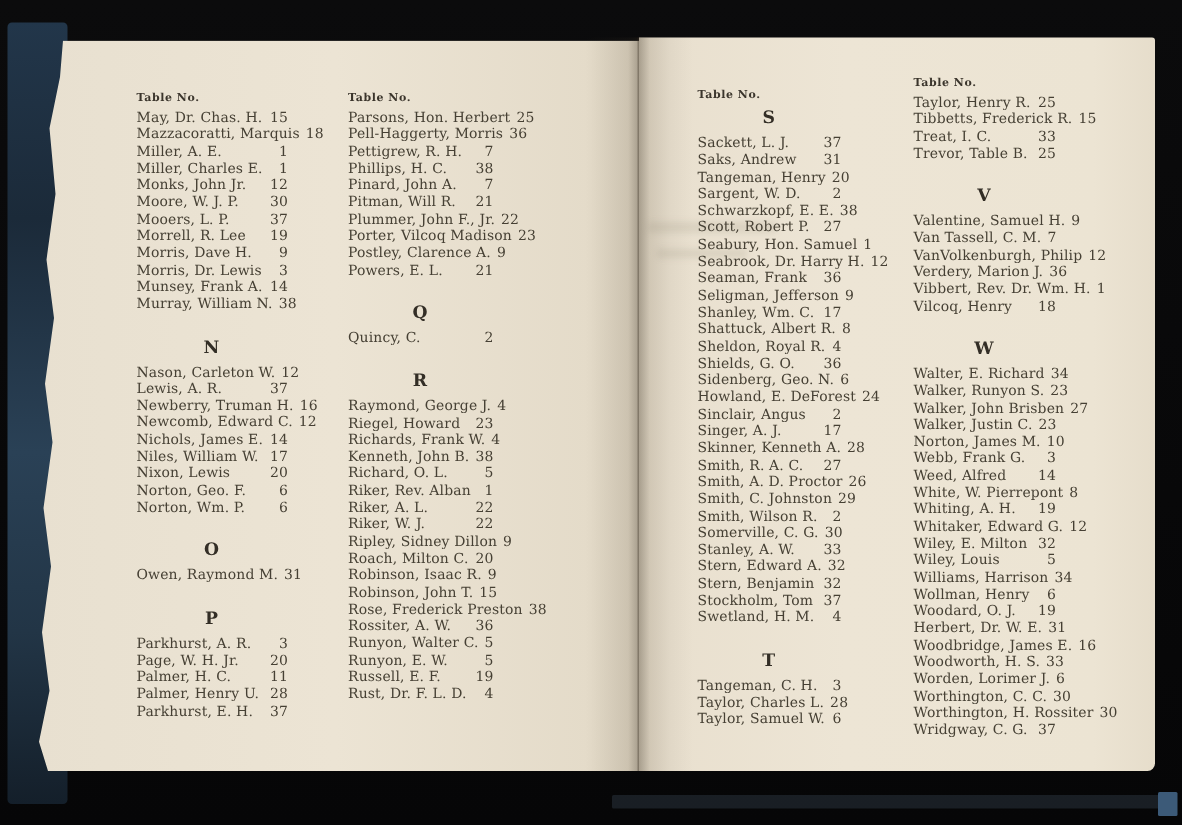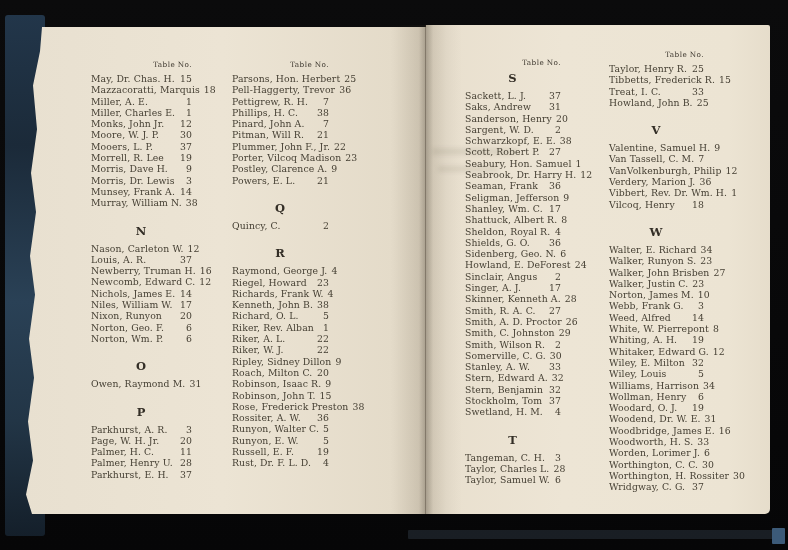--- a/index.html
+++ b/index.html
@@ -30,21 +30,21 @@
   
   .gutter{
     position:absolute;left:390px;top:25px;width:72px;height:489px;pointer-events:none;
     background:linear-gradient(90deg,rgba(70,60,45,0) 0%,rgba(70,60,45,.10) 40%,rgba(48,40,28,.30) 50%,rgba(70,60,45,.10) 60%,rgba(70,60,45,0) 100%);
   }
   .crease{position:absolute;left:425px;top:25px;width:1px;height:489px;background:rgba(60,50,38,.35);}
   .ghost{position:absolute;background:rgba(130,118,98,.15);filter:blur(2px);border-radius:2px;}
 
   
   .col{position:absolute;color:#464034;font-size:9.3px;letter-spacing:.1px;}
-  .tno{font-size:7.3px;font-weight:normal;text-align:right;letter-spacing:.4px;color:#3b352c;margin-bottom:4px;white-space:nowrap;}
+  .tno{font-size:7.3px;font-weight:bold;text-align:left;letter-spacing:.4px;color:#3b352c;margin-bottom:4px;white-space:nowrap;}
   .letter{text-align:center;font-weight:bold;font-size:11.5px;color:#332e26;margin:15px 0 5px 0;letter-spacing:1px;}
   .tno + .section .letter{margin-top:2px;}
   .row{display:flex;justify-content:space-between;align-items:baseline;height:11.3px;line-height:11.3px;white-space:nowrap;}
   .nm{overflow:visible;}
   .no{margin-left:4px;text-align:right;}
 </style>
 </head>
 <body>
 
 <div class="scene">
@@ -111,41 +111,41 @@
           <span class="no">38</span>
         </div>
       </div>
       <div class="section">
         <div class="letter">N</div>
         <div class="row">
           <span class="nm">Nason, Carleton W.</span>
           <span class="no">12</span>
         </div>
         <div class="row">
-          <span class="nm">Louis, A. R.</span>
+          <span class="nm">Lewis, A. R.</span>
           <span class="no">37</span>
         </div>
         <div class="row">
           <span class="nm">Newberry, Truman H.</span>
           <span class="no">16</span>
         </div>
         <div class="row">
           <span class="nm">Newcomb, Edward C.</span>
           <span class="no">12</span>
         </div>
         <div class="row">
           <span class="nm">Nichols, James E.</span>
           <span class="no">14</span>
         </div>
         <div class="row">
           <span class="nm">Niles, William W.</span>
           <span class="no">17</span>
         </div>
         <div class="row">
-          <span class="nm">Nixon, Runyon</span>
+          <span class="nm">Nixon, Lewis</span>
           <span class="no">20</span>
         </div>
         <div class="row">
           <span class="nm">Norton, Geo. F.</span>
           <span class="no">6</span>
         </div>
         <div class="row">
           <span class="nm">Norton, Wm. P.</span>
           <span class="no">6</span>
         </div>
@@ -182,21 +182,21 @@
       </div>
     </div>
   <div class="col" style="left:232px;top:60px;width:97px;">
       <div class="tno">Table No.</div>
       <div class="section">
         <div class="row">
           <span class="nm">Parsons, Hon. Herbert</span>
           <span class="no">25</span>
         </div>
         <div class="row">
-          <span class="nm">Pell-Haggerty, Trevor</span>
+          <span class="nm">Pell-Haggerty, Morris</span>
           <span class="no">36</span>
         </div>
         <div class="row">
           <span class="nm">Pettigrew, R. H.</span>
           <span class="no">7</span>
         </div>
         <div class="row">
           <span class="nm">Phillips, H. C.</span>
           <span class="no">38</span>
         </div>
@@ -314,21 +314,21 @@
         <div class="letter">S</div>
         <div class="row">
           <span class="nm">Sackett, L. J.</span>
           <span class="no">37</span>
         </div>
         <div class="row">
           <span class="nm">Saks, Andrew</span>
           <span class="no">31</span>
         </div>
         <div class="row">
-          <span class="nm">Sanderson, Henry</span>
+          <span class="nm">Tangeman, Henry</span>
           <span class="no">20</span>
         </div>
         <div class="row">
           <span class="nm">Sargent, W. D.</span>
           <span class="no">2</span>
         </div>
         <div class="row">
           <span class="nm">Schwarzkopf, E. E.</span>
           <span class="no">38</span>
         </div>
@@ -454,21 +454,21 @@
         </div>
         <div class="row">
           <span class="nm">Tibbetts, Frederick R.</span>
           <span class="no">15</span>
         </div>
         <div class="row">
           <span class="nm">Treat, I. C.</span>
           <span class="no">33</span>
         </div>
         <div class="row">
-          <span class="nm">Howland, John B.</span>
+          <span class="nm">Trevor, Table B.</span>
           <span class="no">25</span>
         </div>
       </div>
       <div class="section">
         <div class="letter">V</div>
         <div class="row">
           <span class="nm">Valentine, Samuel H.</span>
           <span class="no">9</span>
         </div>
         <div class="row">
@@ -548,21 +548,21 @@
         </div>
         <div class="row">
           <span class="nm">Wollman, Henry</span>
           <span class="no">6</span>
         </div>
         <div class="row">
           <span class="nm">Woodard, O. J.</span>
           <span class="no">19</span>
         </div>
         <div class="row">
-          <span class="nm">Woodend, Dr. W. E.</span>
+          <span class="nm">Herbert, Dr. W. E.</span>
           <span class="no">31</span>
         </div>
         <div class="row">
           <span class="nm">Woodbridge, James E.</span>
           <span class="no">16</span>
         </div>
         <div class="row">
           <span class="nm">Woodworth, H. S.</span>
           <span class="no">33</span>
         </div>

